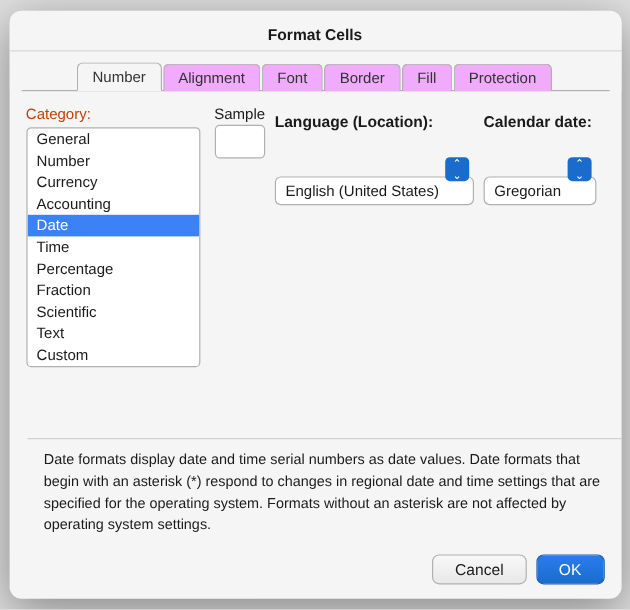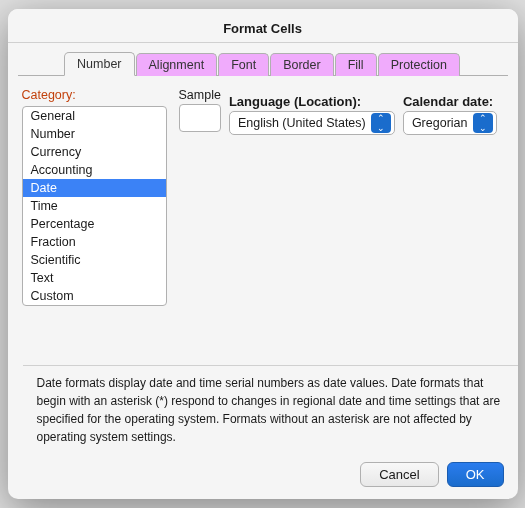--- a/index.html
+++ b/index.html
@@ -170,20 +170,21 @@
       width: 100%;
       padding: 4px 28px 4px 8px;
       border: 1px solid #b0b0b0;
       border-radius: 5px;
       background: white;
       font-size: 12.5px;
       color: #1a1a1a;
       appearance: none;
       -webkit-appearance: none;
       cursor: pointer;
+      margin-top: 36px;
     }
     .select-arrow {
       position: absolute;
       right: 4px;
       top: 50%;
       transform: translateY(-50%);
       width: 20px;
       height: 20px;
       background: #1a6ccc;
       border-radius: 4px;

